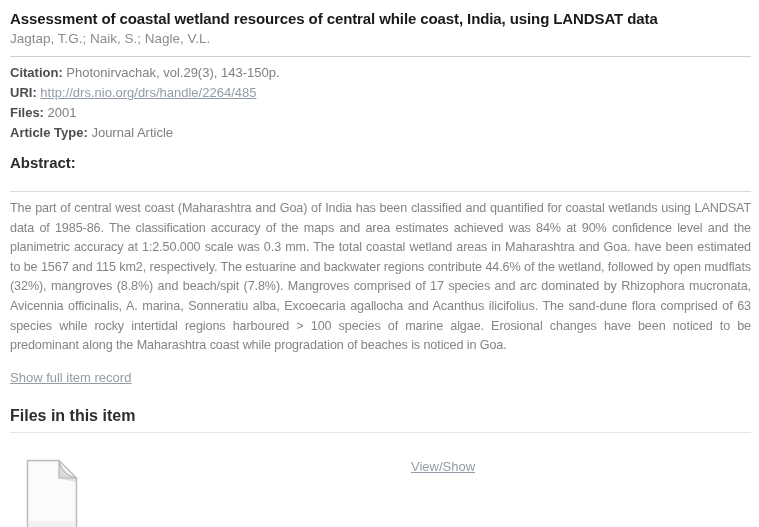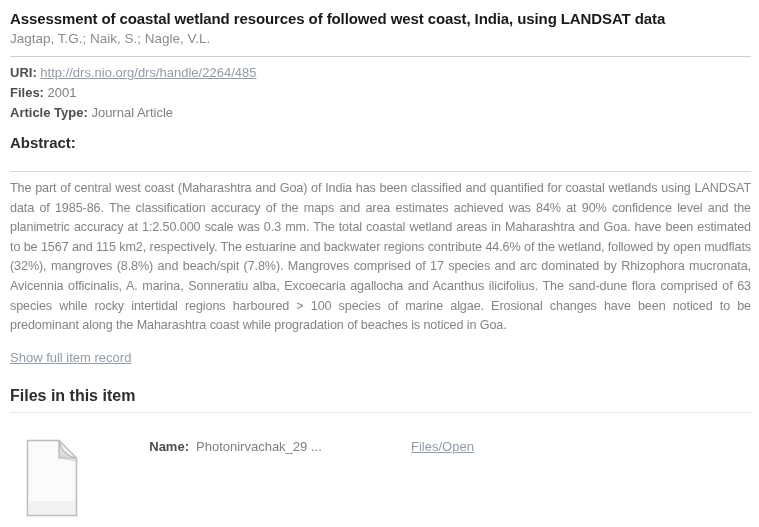--- a/index.html
+++ b/index.html
@@ -95,26 +95,30 @@
     left: 401px;
     top: 13px;
     font-size: 13px;
   }
 </style>
 </head>
 <body>
 
 <div class="container">
 
-  <h1 class="page-title">Assessment of coastal wetland resources of followed west coast, India, using LANDSAT data</h1>
+  <h1 class="page-title">Assessment of coastal wetland resources of central while coast, India, using LANDSAT data</h1>
   <div class="authors">Jagtap, T.G.; Naik, S.; Nagle, V.L.</div>
 
   <hr class="hr-main">
 
   <div class="meta">
+    <div class="meta-row">
+      <span class="meta-label">Citation:</span>
+      <span class="meta-value">Photonirvachak, vol.29(3), 143-150p.</span>
+    </div>
     <div class="meta-row">
       <span class="meta-label">URI:</span>
       <a class="link">http://drs.nio.org/drs/handle/2264/485</a>
     </div>
     <div class="meta-row">
       <span class="meta-label">Files:</span>
       <span class="meta-value">2001</span>
     </div>
     <div class="meta-row">
       <span class="meta-label">Article Type:</span>
@@ -133,20 +137,17 @@
     <span class="file-icon-wrap">
       <svg width="56" height="78" viewBox="0 0 56 78" xmlns="http://www.w3.org/2000/svg">
         <path d="M3.5,1.5 L35,1.5 L52.5,19 L52.5,76.5 L3.5,76.5 Z" fill="#f6f6f6" stroke="#bcbcbc" stroke-width="1.5"></path>
         <path d="M4.8,3 L34,3 L34,20 L51,20 L51,75 L4.8,75 Z" fill="#fbfbfb" stroke="none"></path>
         <path d="M35,1.5 C36.5,10 43,17.5 52.5,19 L35,19 Z" fill="#dcdcdc" stroke="#b5b5b5" stroke-width="1.2"></path>
         <path d="M35,19 L52.5,19 L52.5,23 C46,21.5 38,20.5 35,19 Z" fill="#c9c9c9" opacity="0.55"></path>
         <path d="M4.8,62 L51,62 L51,75 L4.8,75 Z" fill="#ececec" opacity="0.7"></path>
       </svg>
     </span>
     <div class="file-meta">
-      <div class="file-meta-row">
-        <span class="file-label">Name:</span><span class="file-value">Photonirvachak_29 ...</span>
-      </div>
     </div>
-    <a class="link file-action">Files/Open</a>
+    <a class="link file-action">View/Show</a>
   </div>
 
 </div>
 
 </body></html>

